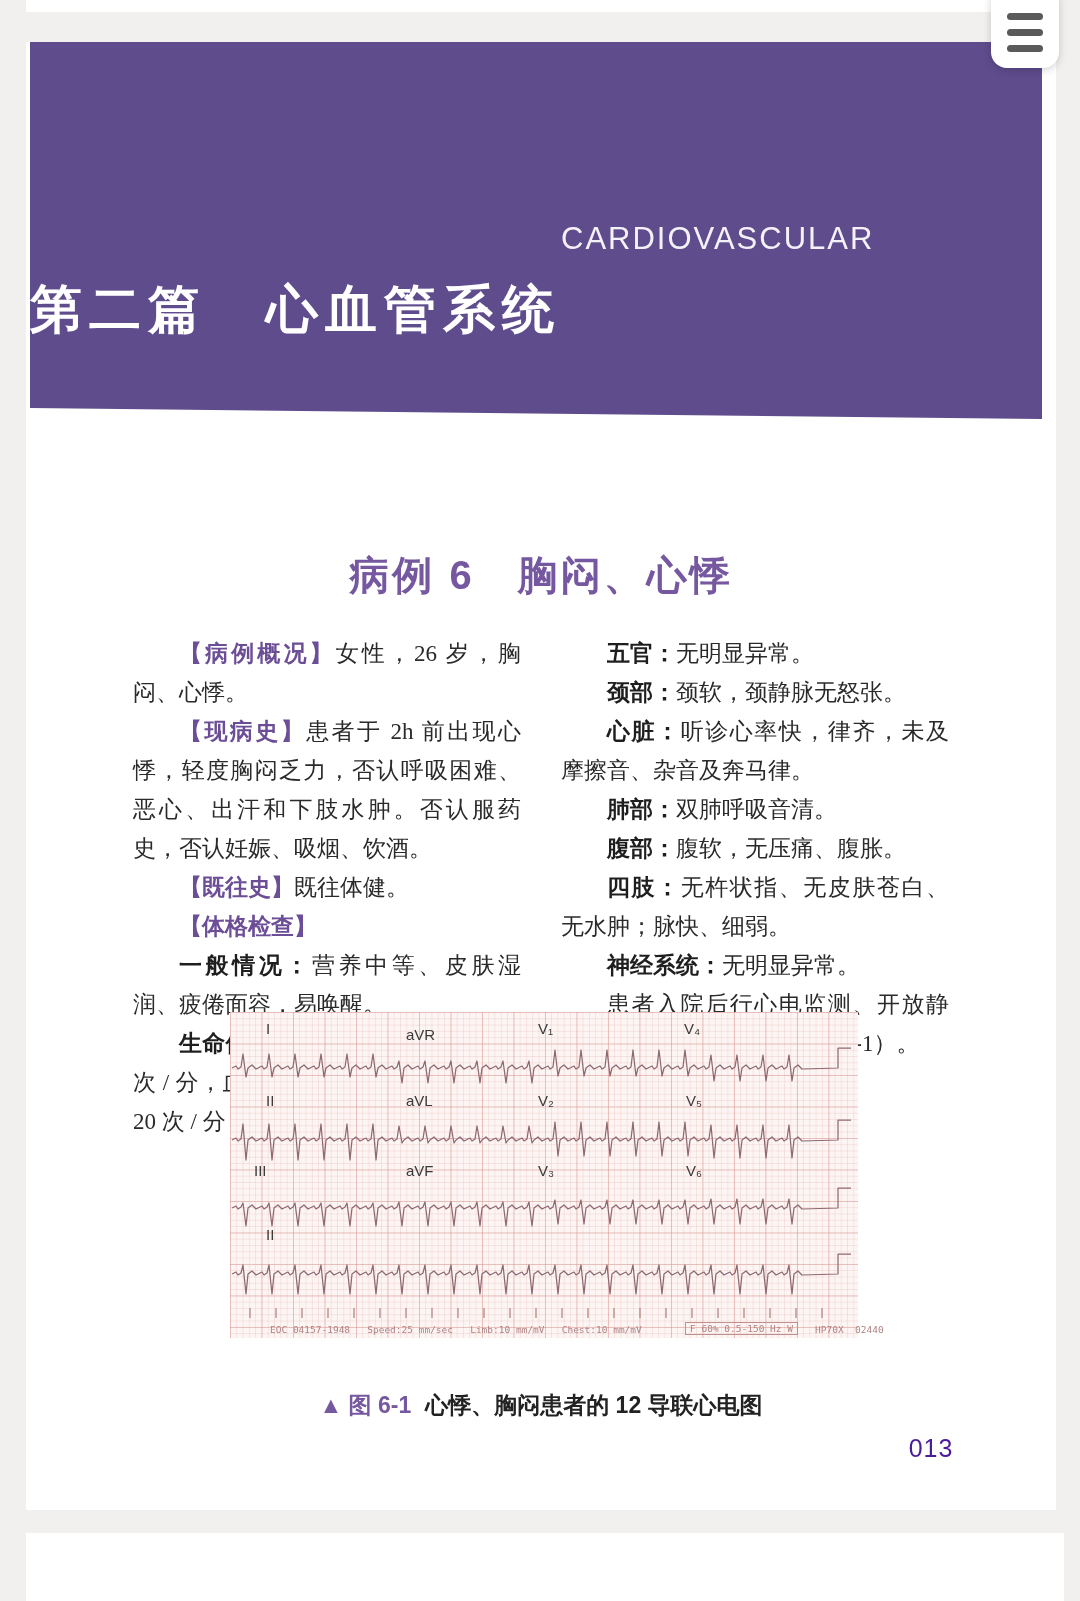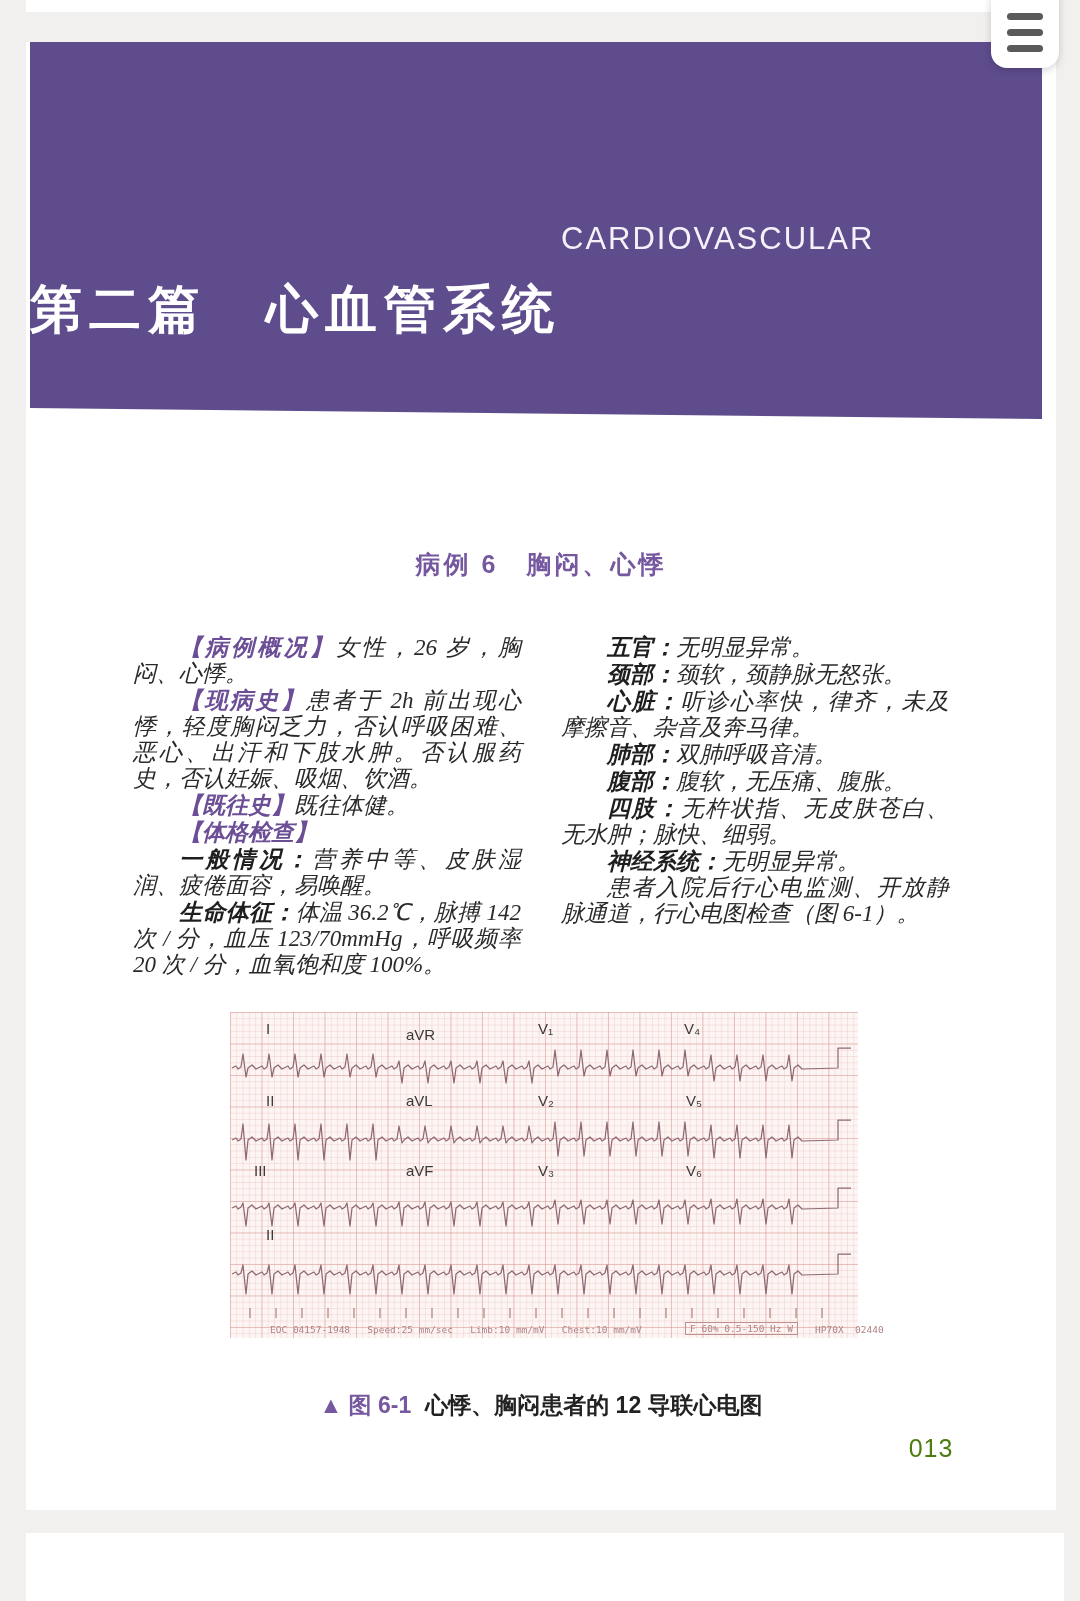--- a/index.html
+++ b/index.html
@@ -15,24 +15,24 @@
     font-size:52px;font-weight:bold;letter-spacing:7px;}
   .banner-sub{margin-top:16px;color:#f4f2f8;font-family:"Liberation Sans",sans-serif;
     font-size:31px;font-weight:500;letter-spacing:2px;}
 
   .menu-btn{position:absolute;left:991px;top:-14px;width:68px;height:82px;background:#ffffff;
     border-radius:16px;box-shadow:0 2px 8px rgba(0,0,0,.18);cursor:pointer;}
   .menu-btn .bar{position:absolute;left:16px;width:36px;height:7px;border-radius:3.5px;background:#5a5a5a;}
   .menu-btn .b1{top:27px}.menu-btn .b2{top:43px}.menu-btn .b3{top:59px}
 
   .case-title{position:absolute;left:0;top:506px;width:100%;text-align:center;color:#75589f;
-    font-family:"Liberation Sans",sans-serif;font-size:25px;font-weight:bold;letter-spacing:3px;}
+    font-family:"Liberation Sans",sans-serif;font-size:40px;font-weight:bold;letter-spacing:3px;}
 
   .cols{position:absolute;left:107px;top:592px;width:816px;display:flex;gap:40px;}
-  .col{width:388px;font-size:23px;line-height:26px;color:#2a2a2a;text-align:justify;font-style:italic;}
+  .col{width:388px;font-size:23px;line-height:39px;color:#2a2a2a;text-align:justify;}
   .para{margin:0;text-indent:2em;}
   .lab{font-family:"Liberation Sans",sans-serif;font-weight:bold;}
   .lab.bracket{color:#6b4e96;}
   .lab.boldlab{color:#1e1e1e;}
 
   .ecg{position:absolute;left:204px;top:970px;width:628px;height:326px;
     background-color:#fcf5f3;
     background-image:
       linear-gradient(rgba(214,146,140,.45) 1px, transparent 1px),
       linear-gradient(90deg, rgba(214,146,140,.45) 1px, transparent 1px),
@@ -46,21 +46,21 @@
     font-size:9.5px;color:#b08484;white-space:pre;}
   .ecg-foot.left{left:40px;}
   .ecg-foot.box{left:455px;border:1px solid #c09090;padding:0 4px;text-align:right;}
   .ecg-foot.dev{left:585px;}
 
   .caption{position:absolute;left:0;top:1348px;width:100%;text-align:center;
     font-family:"Liberation Sans",sans-serif;font-size:23px;font-weight:bold;color:#222222;}
   .caption .marker{color:#75589f;margin-right:14px;}
 
   .page-num{position:absolute;left:860px;top:1392px;width:90px;text-align:center;
-    font-family:"Liberation Sans",sans-serif;font-size:25px;color:#4d7c0f;letter-spacing:1px;}
+    font-family:"Liberation Sans",sans-serif;font-size:25px;color:#4c1d95;letter-spacing:1px;}
 </style>
 </head>
 <body>
 
 <div style="position:absolute;inset:0;">
 
   <div class="prev-page"></div>
 
   <div class="page">
 

